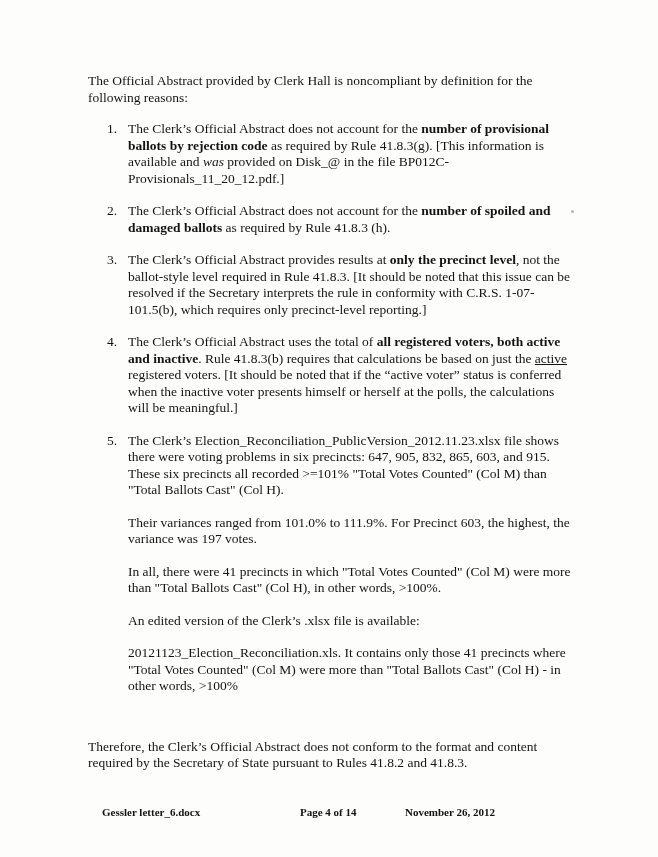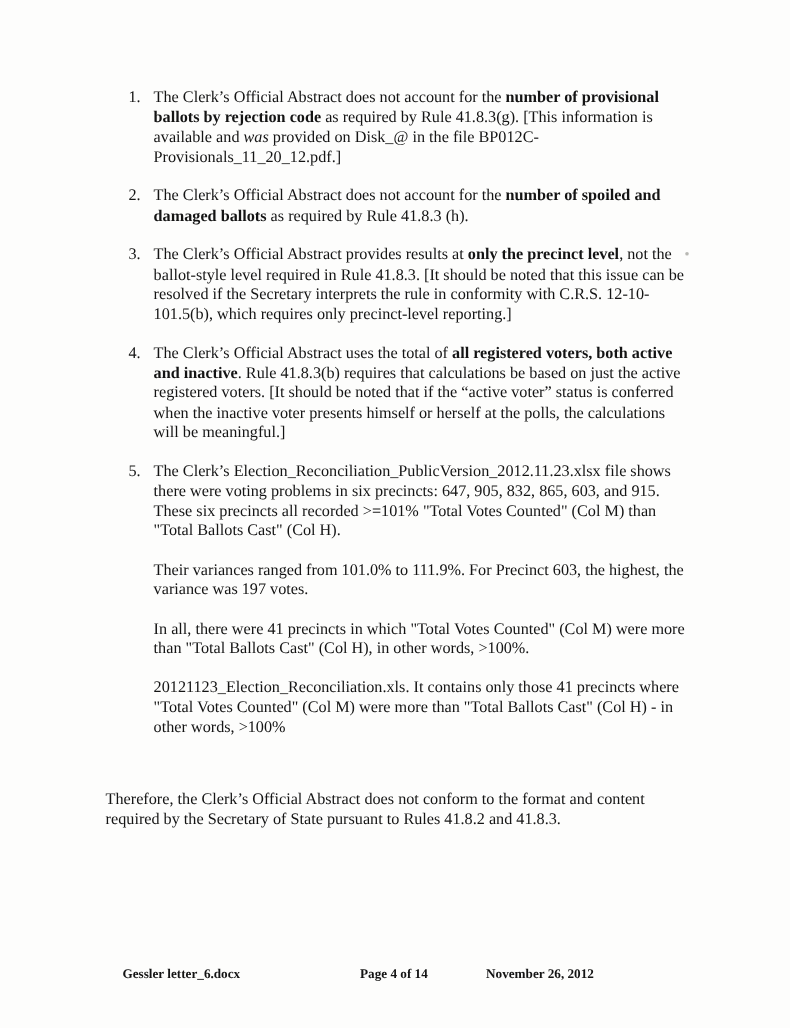--- a/index.html
+++ b/index.html
@@ -24,21 +24,21 @@
   }
   .para{margin:0 0 16px 0;}
   .intro{margin-bottom:15px;}
   .list{margin:0;}
   .li{display:flex;padding-left:19px;}
   .num{flex:0 0 21px;}
   .item-body{flex:1 1 auto;min-width:0;}
   .li .para{flex:1 1 auto;min-width:0;}
   .b{font-weight:bold;}
   .i{font-style:italic;}
-  .u{}
+  .u{text-decoration:underline;}
   .closing{margin-top:28px;margin-bottom:0;}
   .footer{
     position:absolute;
     left:0;top:806px;
     width:658px;
     font-size:11px;
     font-weight:bold;
     line-height:13px;
   }
   .f-file{position:absolute;left:102px;top:0;}
@@ -49,49 +49,51 @@
     width:3px;height:3px;border-radius:50%;
     background:#9a9a94;opacity:.7;
   }
 </style>
 </head>
 <body>
 
 <div class="page">
   <div class="content">
 
+    <p class="para intro">The Official Abstract provided by Clerk Hall is noncompliant by definition for the following reasons:</p>
 
     <div class="list">
 
       <div class="li">
         <span class="num">1.</span>
         <p class="para"><span>The Clerk’s Official Abstract does not account for the </span><span class="b">number of provisional ballots by rejection code</span><span> as required by Rule 41.8.3(g). [This information is available and </span><span class="i">was</span><span> provided on Disk_@ in the file BP012C-Provisionals_11_20_12.pdf.]</span></p>
       </div>
 
       <div class="li">
         <span class="num">2.</span>
         <p class="para"><span>The Clerk’s Official Abstract does not account for the </span><span class="b">number of spoiled and damaged ballots</span><span> as required by Rule 41.8.3 (h).</span></p>
       </div>
 
       <div class="li">
         <span class="num">3.</span>
-        <p class="para"><span>The Clerk’s Official Abstract provides results at </span><span class="b">only the precinct level</span><span>, not the ballot-style level required in Rule 41.8.3. [It should be noted that this issue can be resolved if the Secretary interprets the rule in conformity with C.R.S. 12-10-101.5(b), which requires only precinct-level reporting.]</span></p>
+        <p class="para"><span>The Clerk’s Official Abstract provides results at </span><span class="b">only the precinct level</span><span>, not the ballot-style level required in Rule 41.8.3. [It should be noted that this issue can be resolved if the Secretary interprets the rule in conformity with C.R.S. 1-07-101.5(b), which requires only precinct-level reporting.]</span></p>
       </div>
 
       <div class="li">
         <span class="num">4.</span>
         <p class="para"><span>The Clerk’s Official Abstract uses the total of </span><span class="b">all registered voters, both active and inactive</span><span>. Rule 41.8.3(b) requires that calculations be based on just the </span><span class="u">active</span><span> registered voters. [It should be noted that if the “active voter” status is conferred when the inactive voter presents himself or herself at the polls, the calculations will be meaningful.]</span></p>
       </div>
 
       <div class="li">
         <span class="num">5.</span>
         <div class="item-body">
           <p class="para"><span>The Clerk’s Election_Reconciliation_PublicVersion_2012.11.23.xlsx file shows there were voting problems in six precincts: 647, 905, 832, 865, 603, and 915. These six precincts all recorded &gt;=101% "Total Votes Counted" (Col M) than "Total Ballots Cast" (Col H).</span></p>
           <p class="para">Their variances ranged from 101.0% to 111.9%. For Precinct 603, the highest, the variance was 197 votes.</p>
           <p class="para">In all, there were 41 precincts in which "Total Votes Counted" (Col M) were more than "Total Ballots Cast" (Col H), in other words, &gt;100%.</p>
+          <p class="para">An edited version of the Clerk’s .xlsx file is available:</p>
           <p class="para">20121123_Election_Reconciliation.xls. It contains only those 41 precincts where "Total Votes Counted" (Col M) were more than "Total Ballots Cast" (Col H) - in other words, &gt;100%</p>
         </div>
       </div>
 
     </div>
 
     <p class="para closing">Therefore, the Clerk’s Official Abstract does not conform to the format and content required by the Secretary of State pursuant to Rules 41.8.2 and 41.8.3.</p>
   </div>
 
   <div class="footer">

